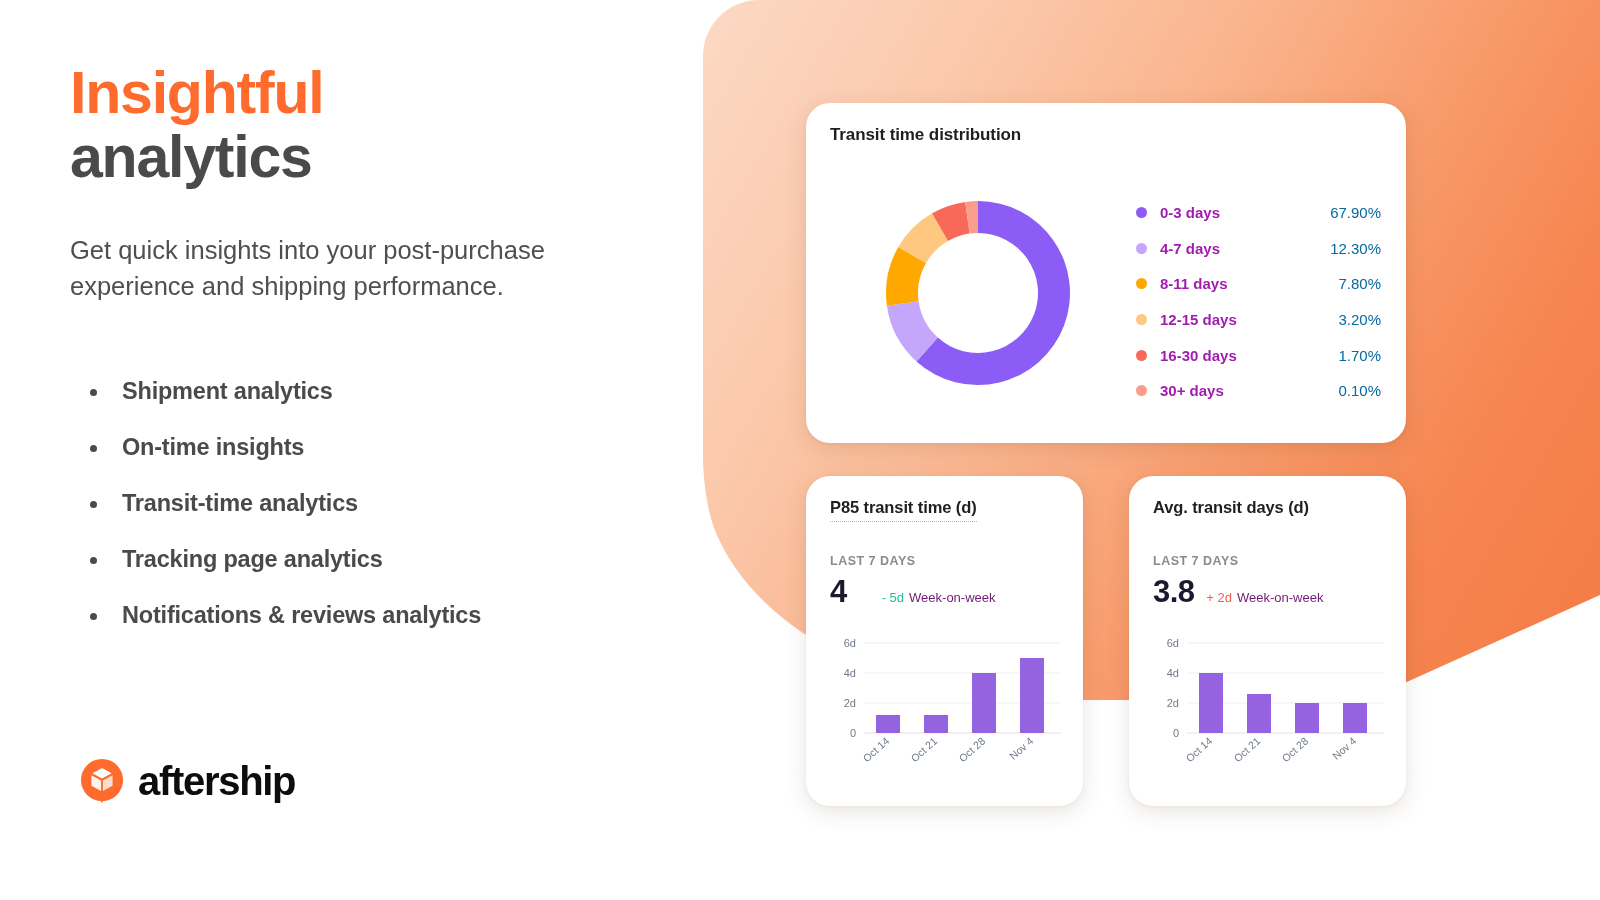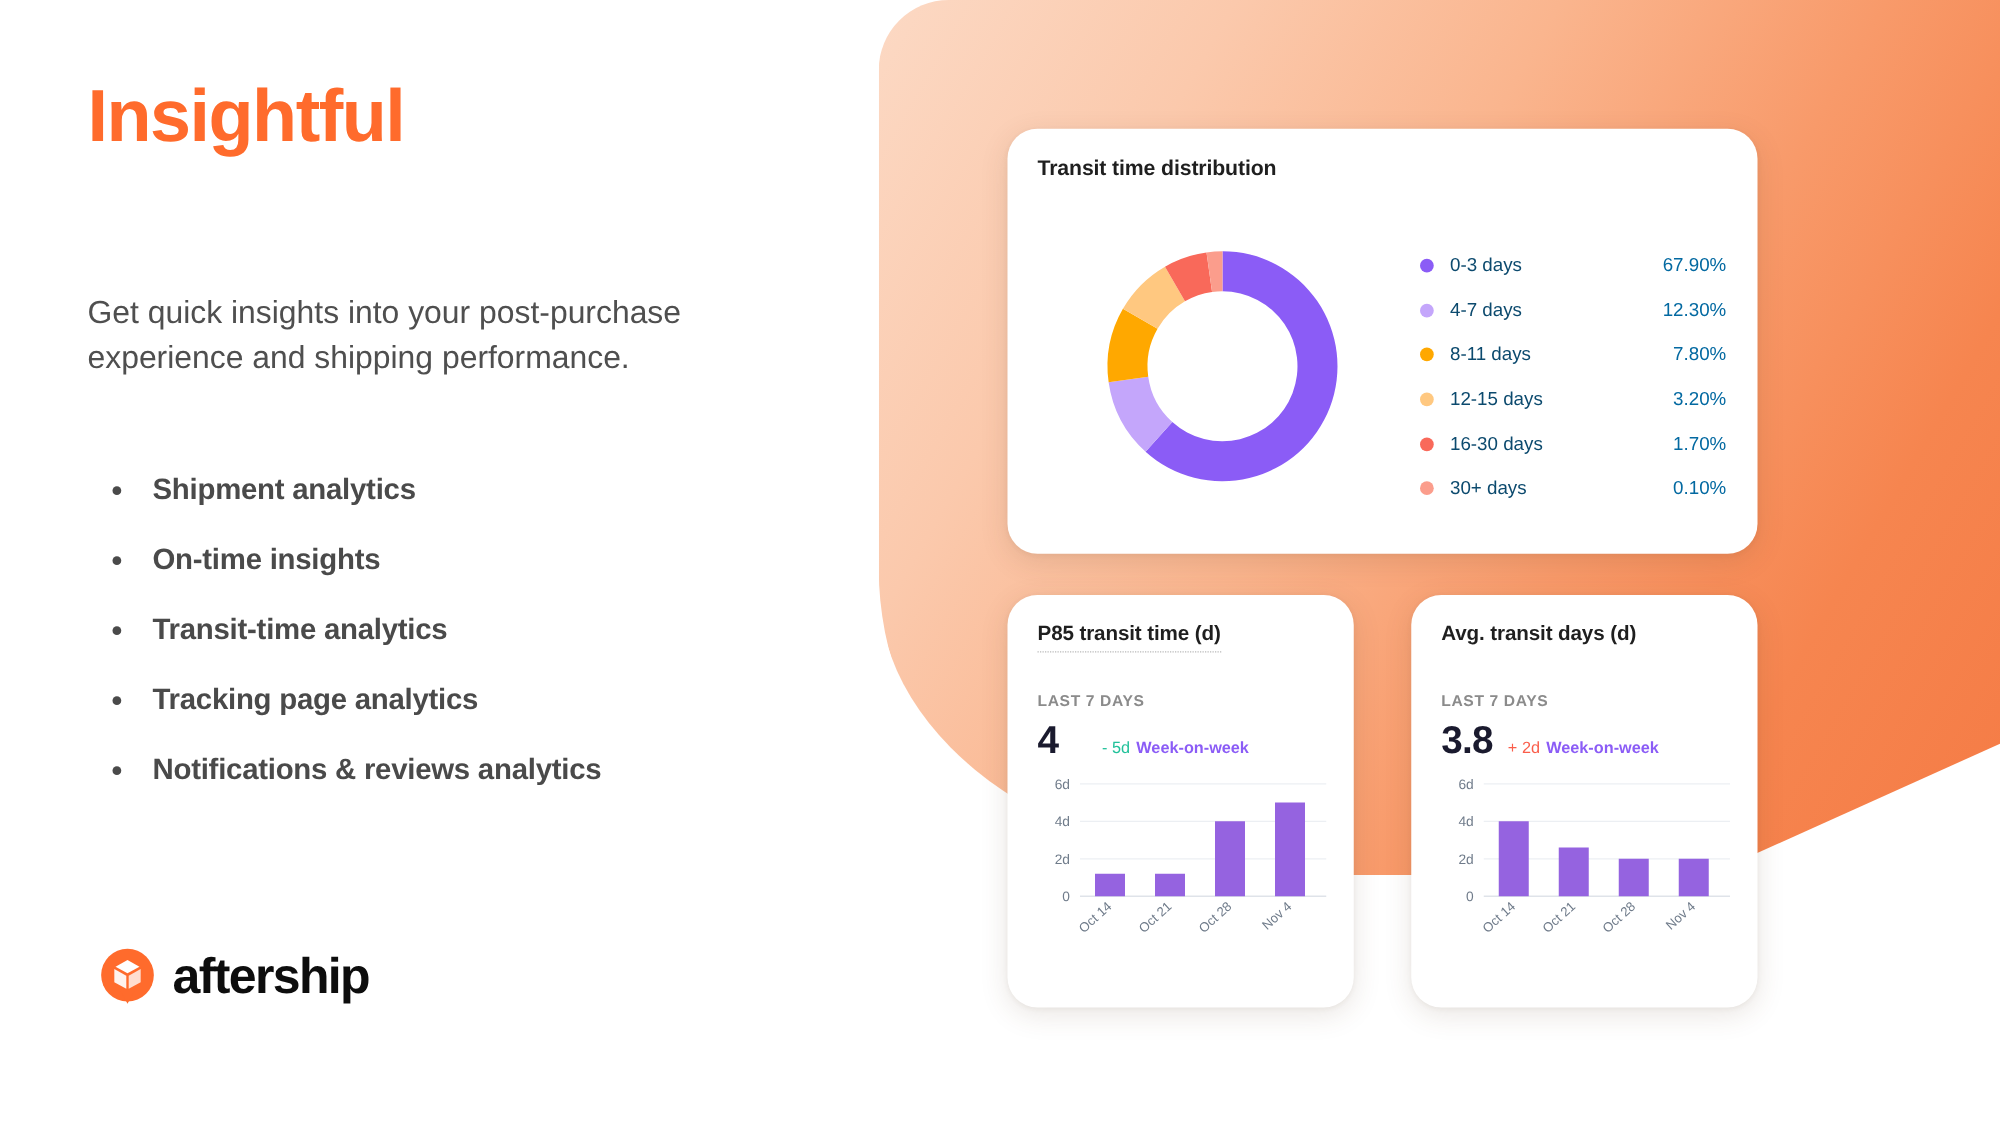--- a/index.html
+++ b/index.html
@@ -104,60 +104,61 @@
   .donut-wrap { position: absolute; left: 72px; top: 90px; width: 200px; height: 200px; }
   .donut-svg { display: block; width: 200px; height: 200px; }
 
   .legend { position: absolute; left: 330px; top: 92px; width: 245px; }
   .legend-row {
     display: flex; align-items: center;
     height: 35.6px;
   }
   .legend-dot { width: 11px; height: 11px; border-radius: 50%; flex: 0 0 auto; }
   .legend-label {
-    margin-left: 13px; font-size: 15px; color: #0c4a6e;
-    flex: 1 1 auto; white-space: nowrap;
+    margin-left: 13px; font-size: 15px; color: #a21caf;
+    flex: 1 1 auto; white-space: nowrap; font-weight: bold;
   }
   .legend-value {
     font-size: 15px; color: #0369a1; text-align: right;
     flex: 0 0 auto; white-space: nowrap;
   }
 
   
   .kpi-period {
     position: absolute; left: 24px; top: 78px;
     font-size: 12.5px; font-weight: 700; color: #8b8b8b;
     letter-spacing: 0.5px;
   }
   .kpi-row {
     position: absolute; left: 24px; top: 98px;
     display: flex; align-items: baseline;
   }
   .kpi-value { font-size: 31px; font-weight: 700; color: #1a1a2e; letter-spacing: -0.6px; }
   .kpi-delta { margin-left: 12px; font-size: 13px; font-weight: 500; }
   .kpi-delta.down { color: #21c19a; margin-left: 35px; }
   .kpi-delta.up { color: #fa5d4a; }
-  .kpi-delta-note { margin-left: 5px; font-size: 13px; color: #8b5cf6; font-weight: 700; }
-
-  
-  .barchart { position: absolute; left: 18px; top: 144px; width: 241px; height: 150px; }
+  .kpi-delta-note { margin-left: 5px; font-size: 13px; color: #701a75; font-weight: 400; }
+
+  
+  .barchart { position: absolute; left: 18px; top: 160px; width: 241px; height: 150px; }
   .bc-svg { display: block; width: 241px; height: 150px; }
 </style>
 </head>
 <body>
 
 <div class="page">
 
   <div class="bg-shape"></div>
   <div class="bg-shape-mask"></div>
 
   <div class="left">
 
     <h1 class="headline">
       <span class="hl-1">Insightful</span>
+      <span class="hl-2">analytics</span>
     </h1>
 
     <p class="subcopy">Get quick insights into your post-purchase experience and shipping performance.</p>
 
     <ul class="feature-list">
       <li>Shipment analytics</li>
       <li>On-time insights</li>
       <li>Transit-time analytics</li>
       <li>Tracking page analytics</li>
       <li>Notifications &amp; reviews analytics</li>

